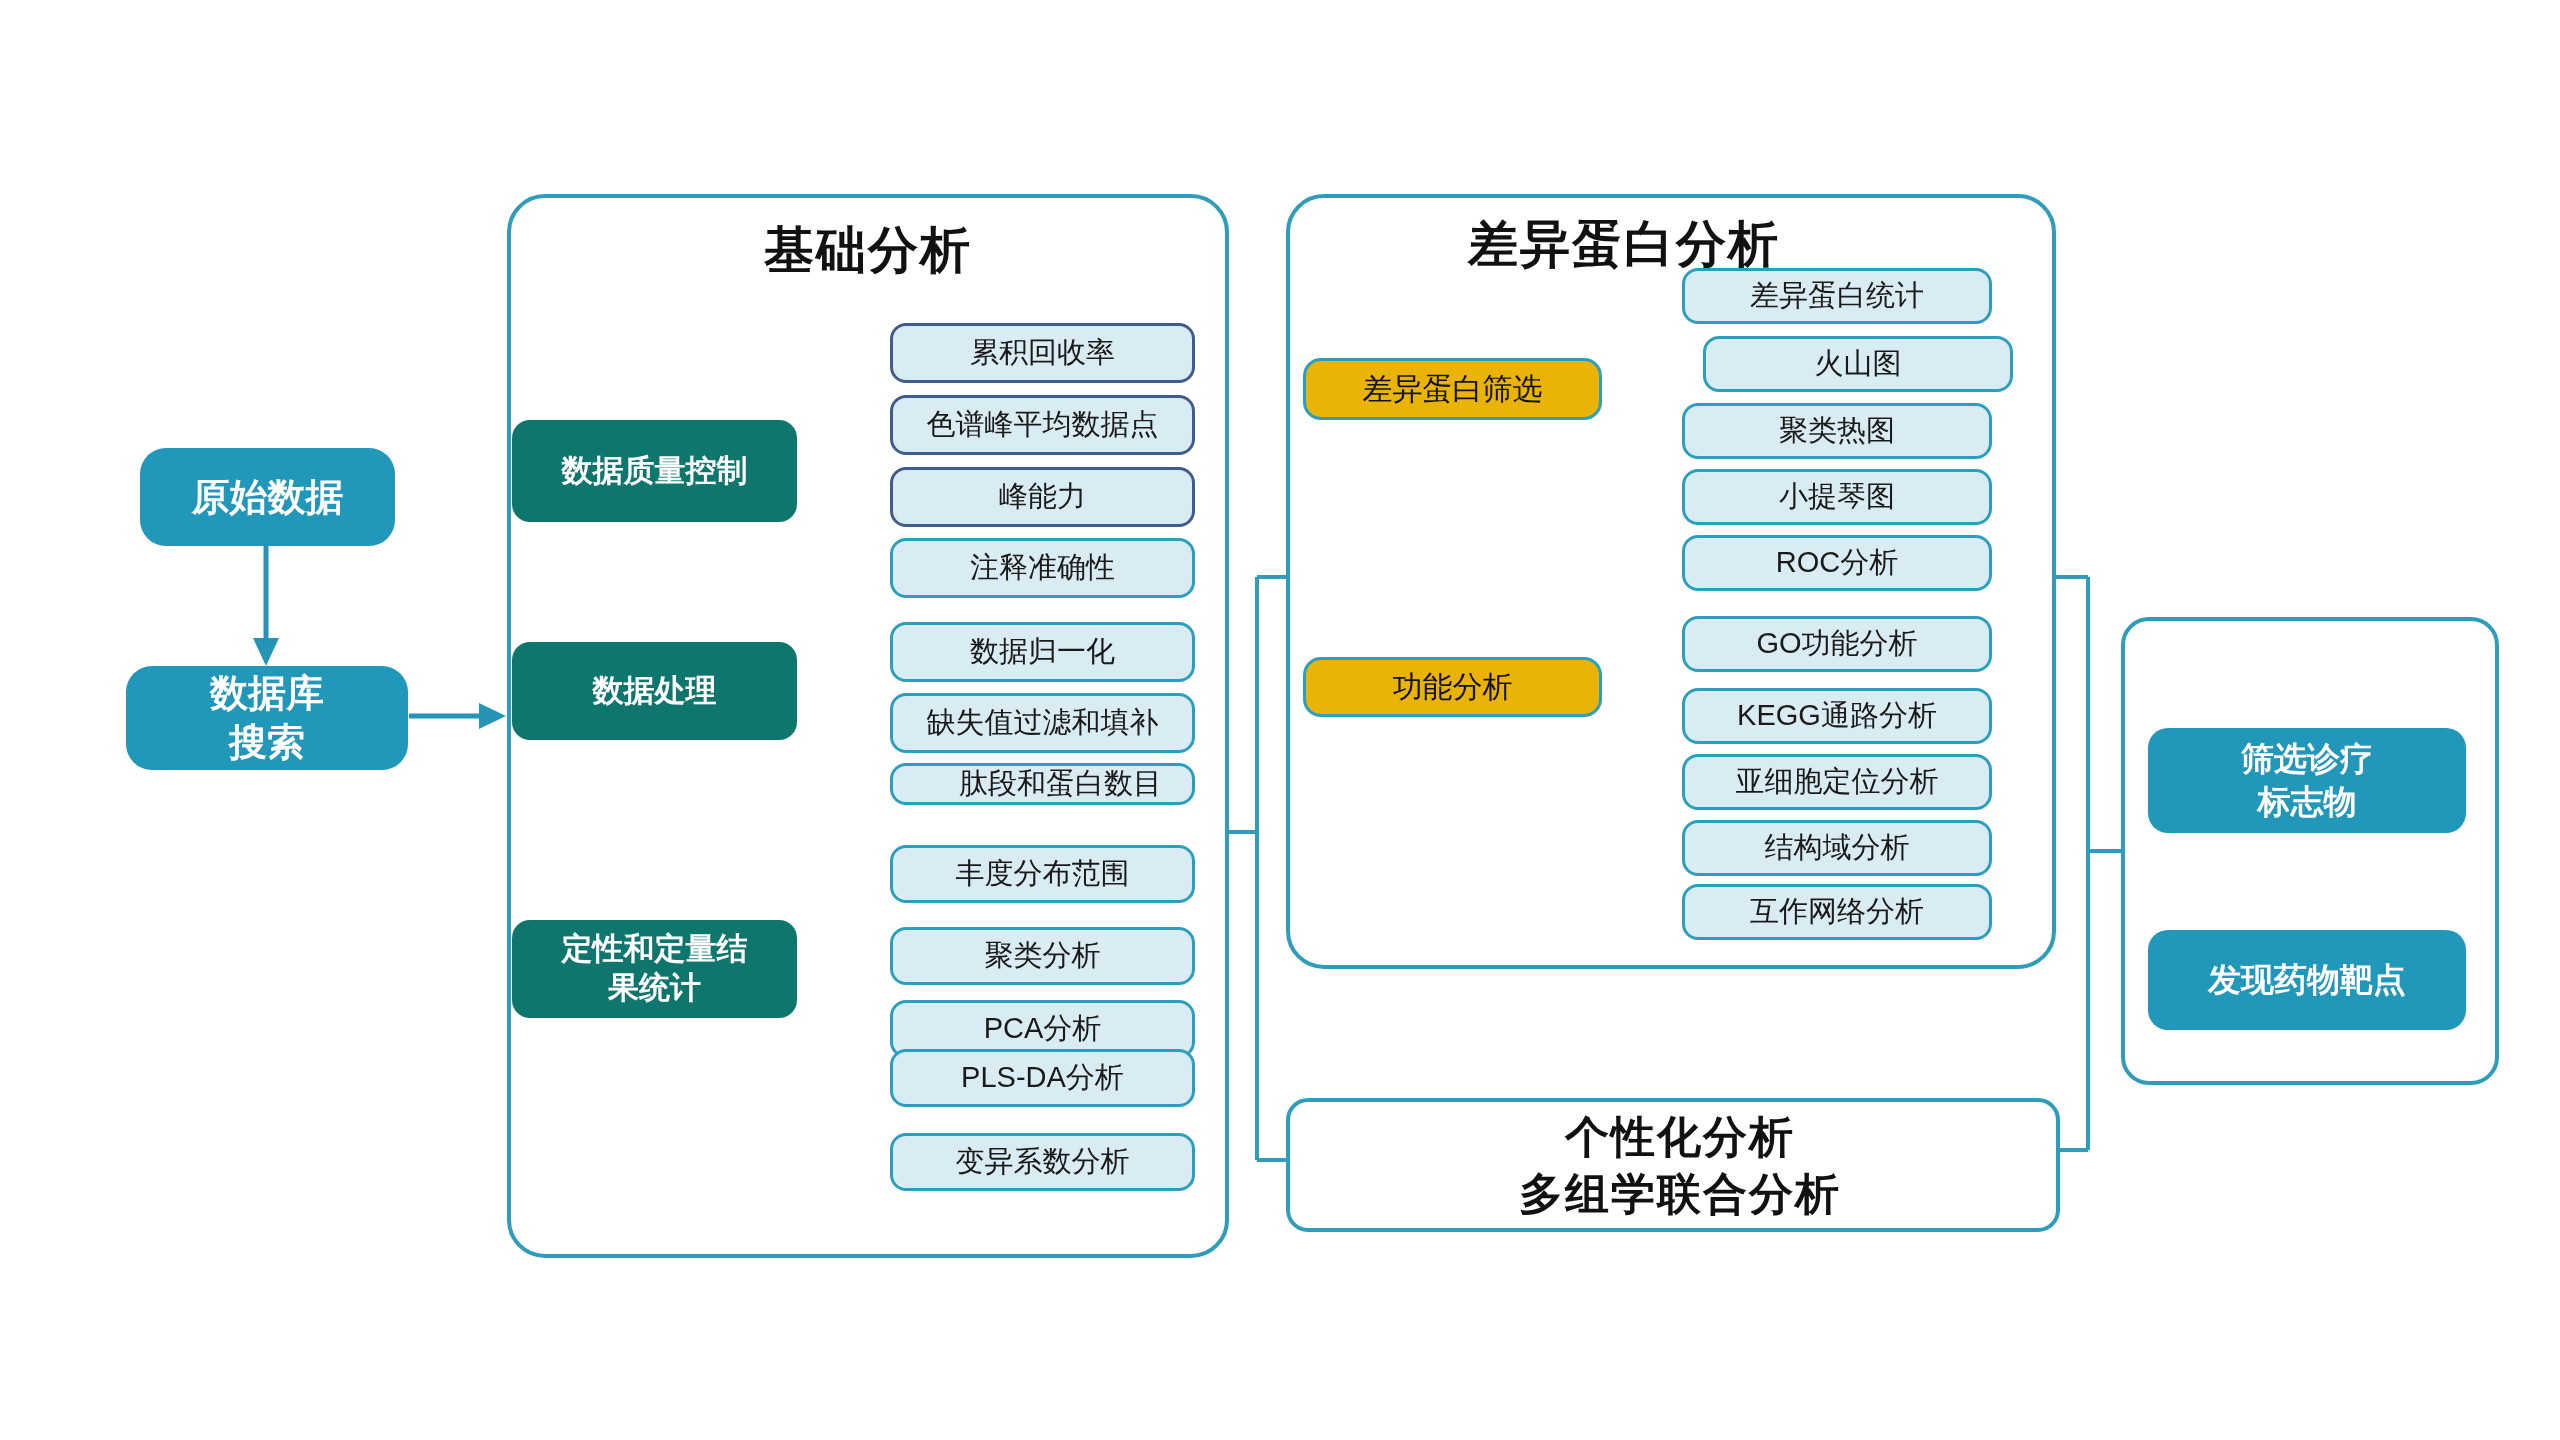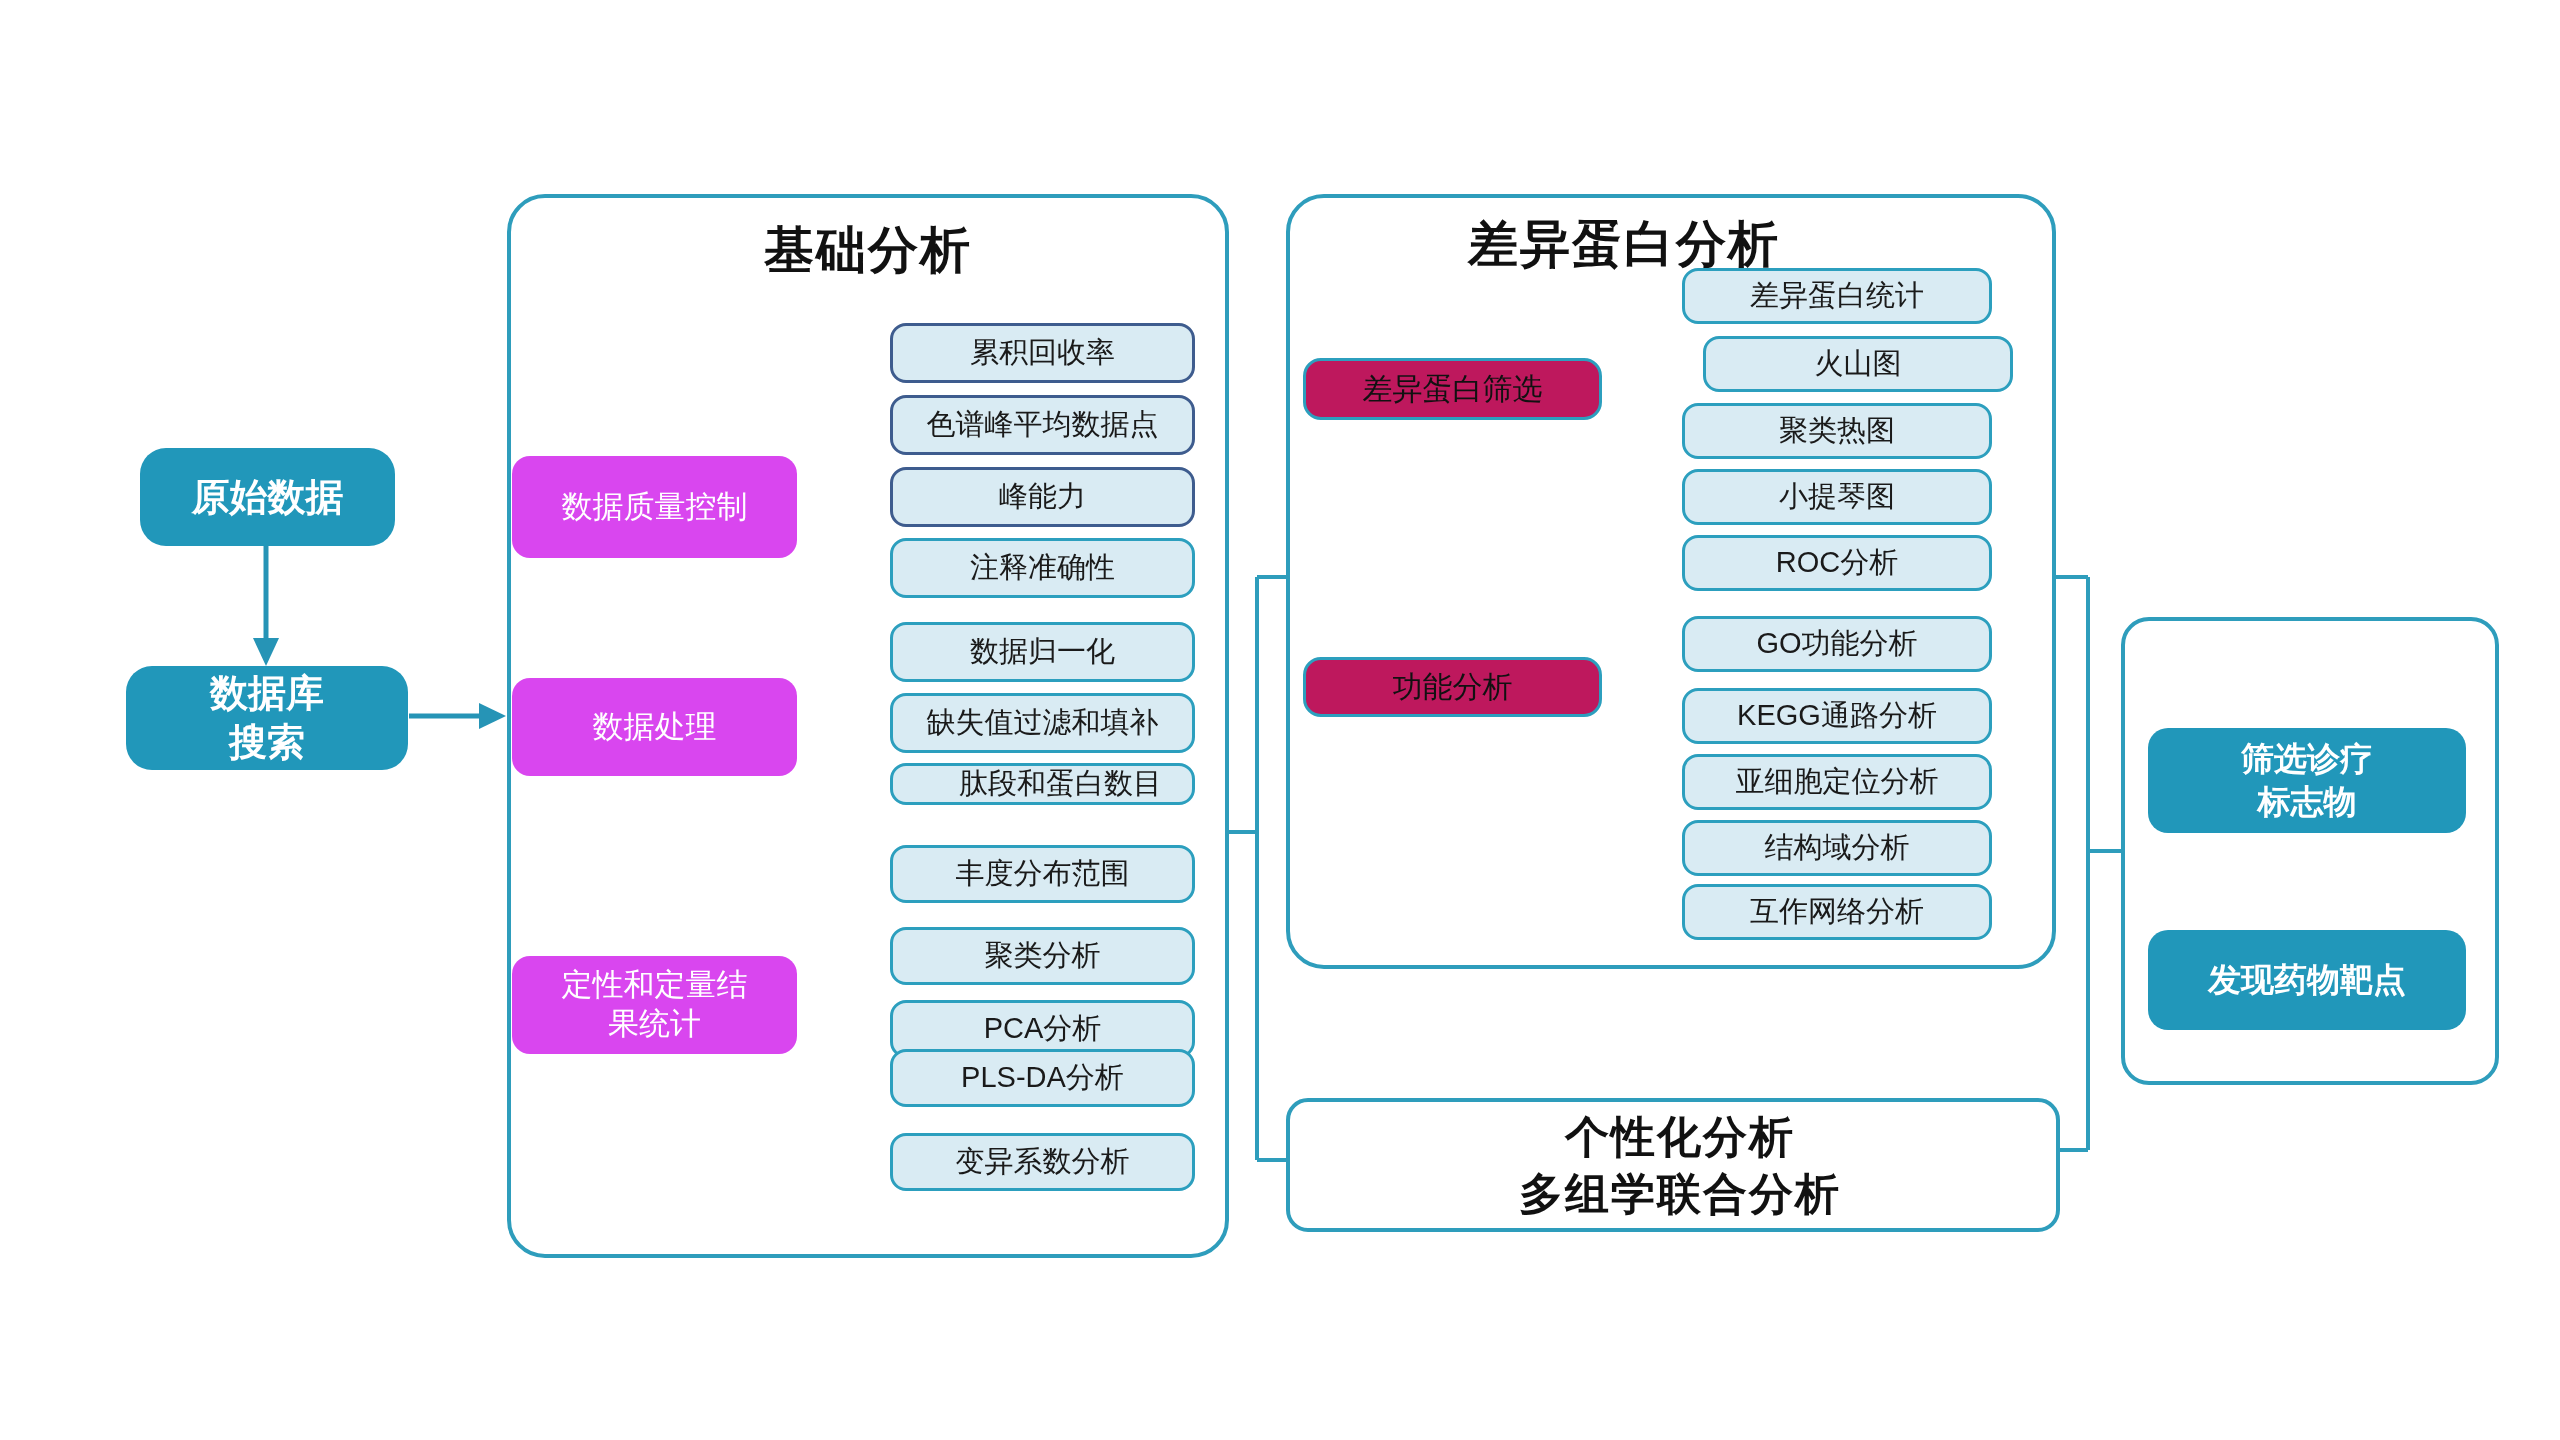--- a/index.html
+++ b/index.html
@@ -4,23 +4,23 @@
 <style>
   html,body{margin:0;padding:0;background:#ffffff;}
   .canvas{position:relative;width:2560px;height:1440px;background:#ffffff;
           font-family:"Liberation Sans","DejaVu Sans",sans-serif;overflow:hidden;}
   .abs{position:absolute;box-sizing:border-box;}
   .flex{display:flex;align-items:center;justify-content:center;text-align:center;}
   .pre{white-space:pre-line;}
   .solid{background:#2197BA;color:#ffffff;font-weight:bold;border-radius:26px;}
   .panel{background:#ffffff;border:4px solid #2E9DBC;border-radius:38px;padding-left:14px;}
   .ptitle{font-weight:bold;color:#111111;font-size:50px;letter-spacing:2px;}
-  .parent-solid{background:#d946ef;color:#ffffff;font-weight:normal;border-radius:18px;
-                font-size:31px;line-height:1.25;margin-top:36px;}
-  .parent-light{background:#be185d;border:3px solid #2C9FBE;color:#111111;
+  .parent-solid{background:#0f766e;color:#ffffff;font-weight:bold;border-radius:18px;
+                font-size:31px;line-height:1.25;}
+  .parent-light{background:#eab308;border:3px solid #2C9FBE;color:#111111;
                 border-radius:18px;font-size:30px;}
   .child{background:#D9EBF3;border:3px solid #2C9FBE;color:#1A1A1A;
          border-radius:16px;font-size:29px;}
   .child.navy{border:3.5px solid #3E5C8E;}
   svg{position:absolute;left:0;top:0;}
 </style>
 </head>
 <body>
 
 <div class="canvas">

